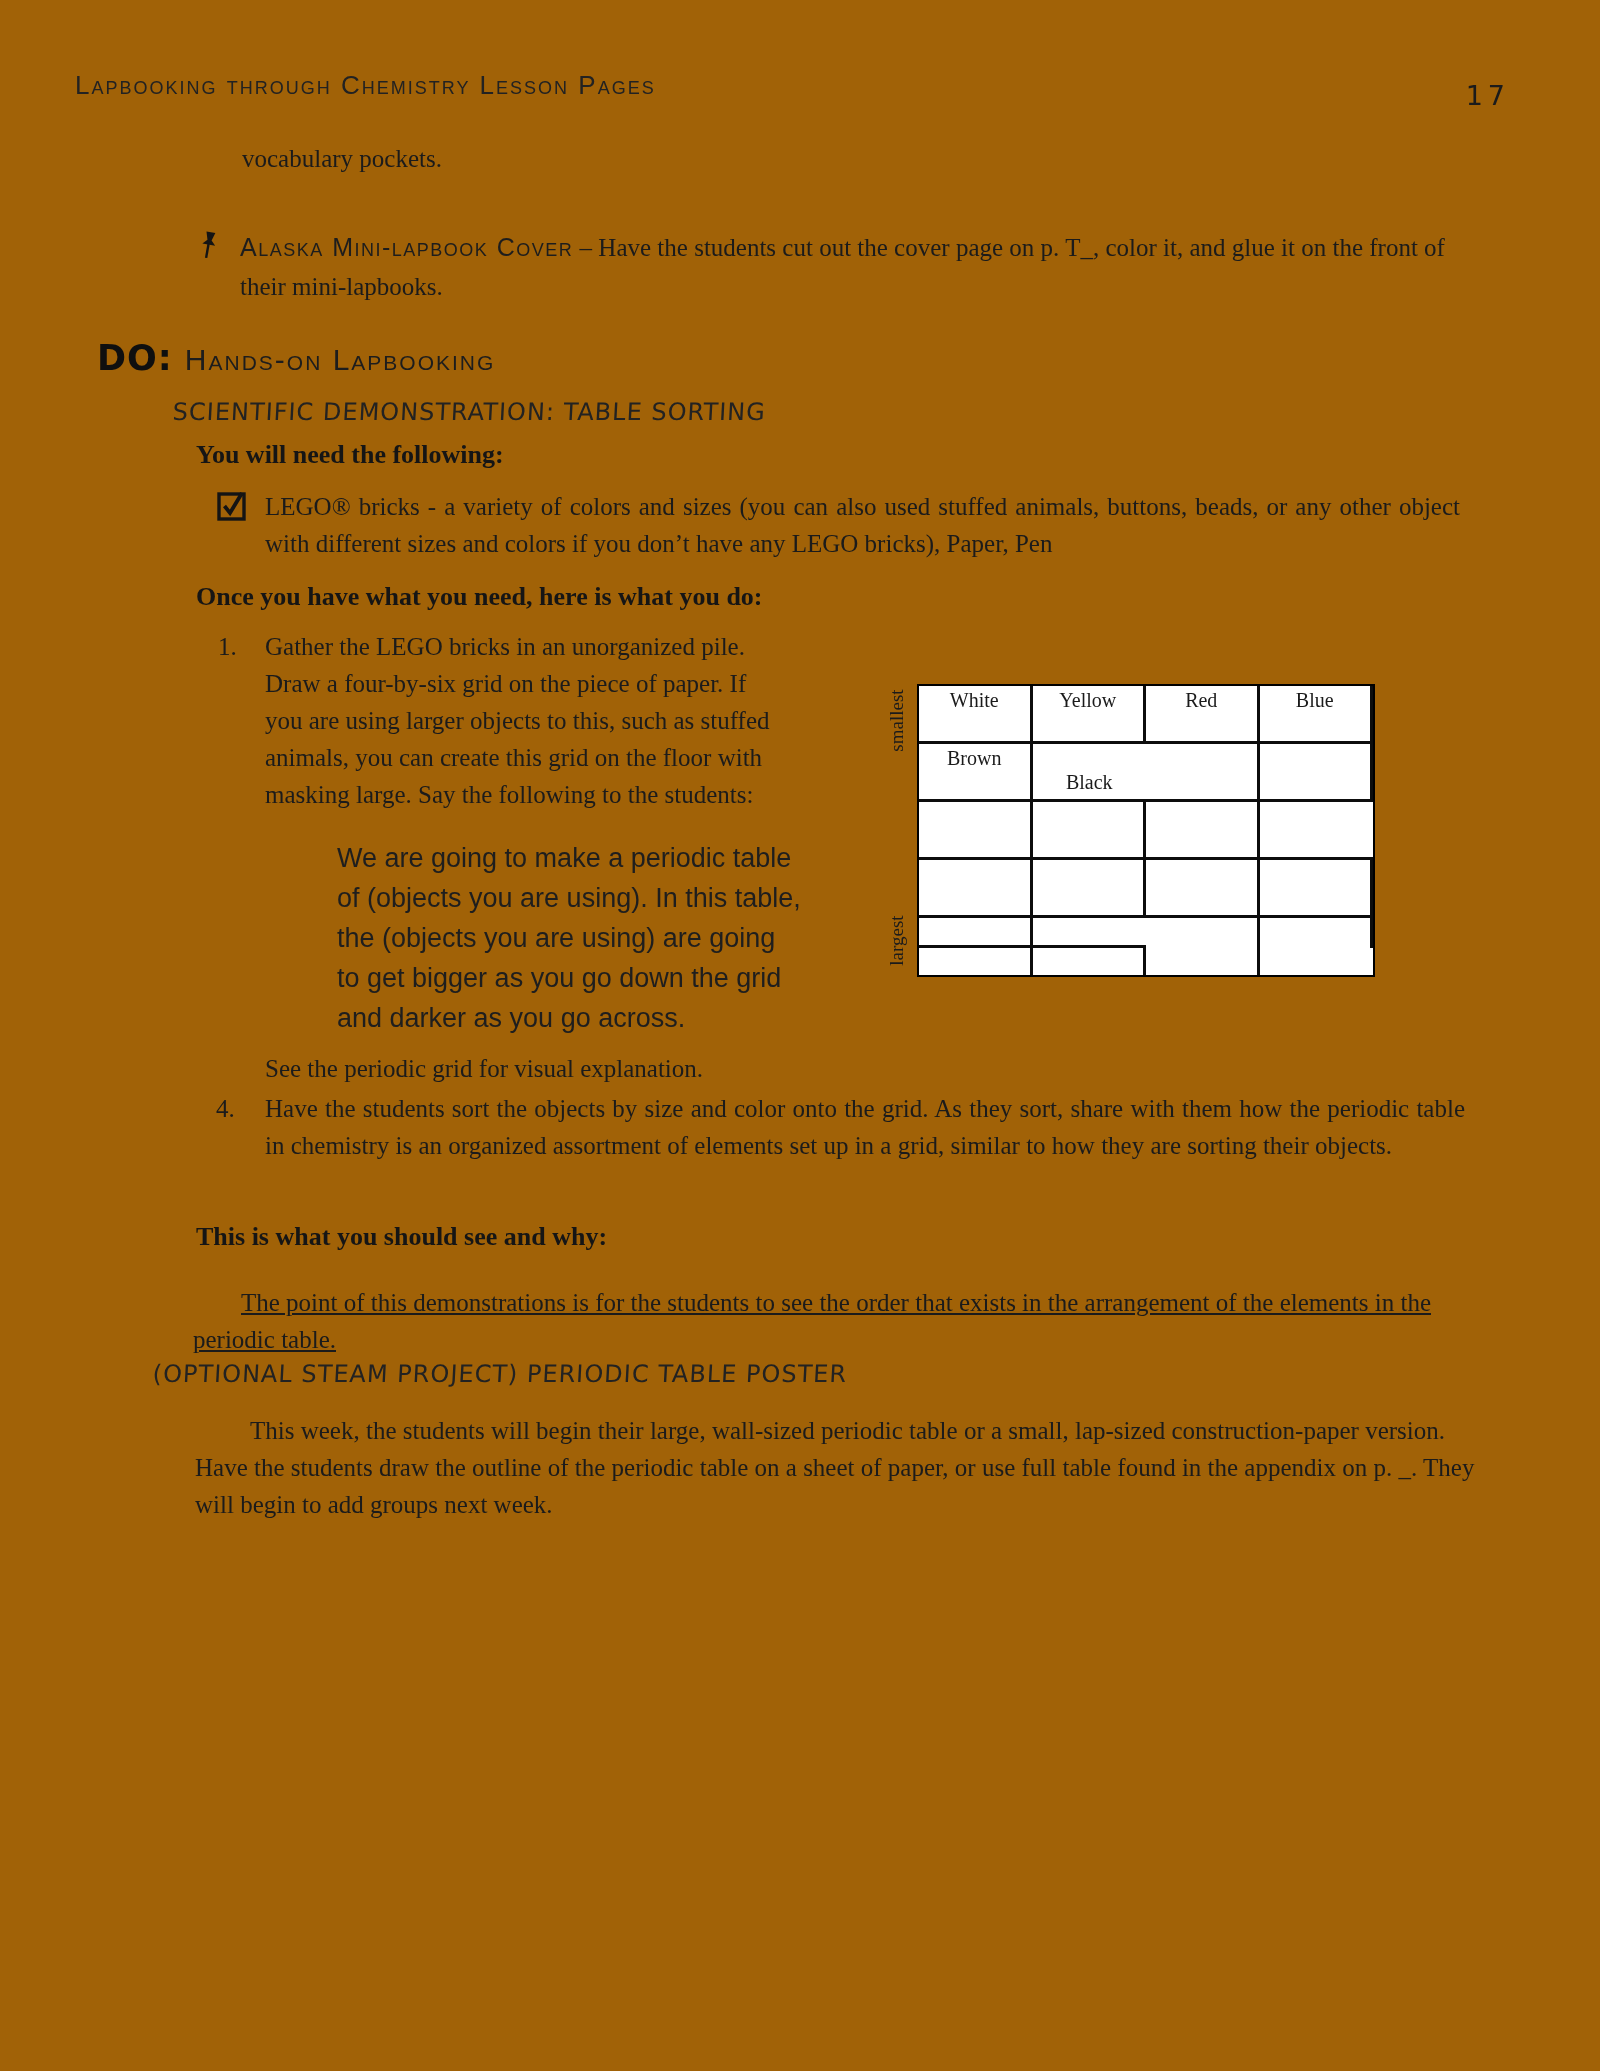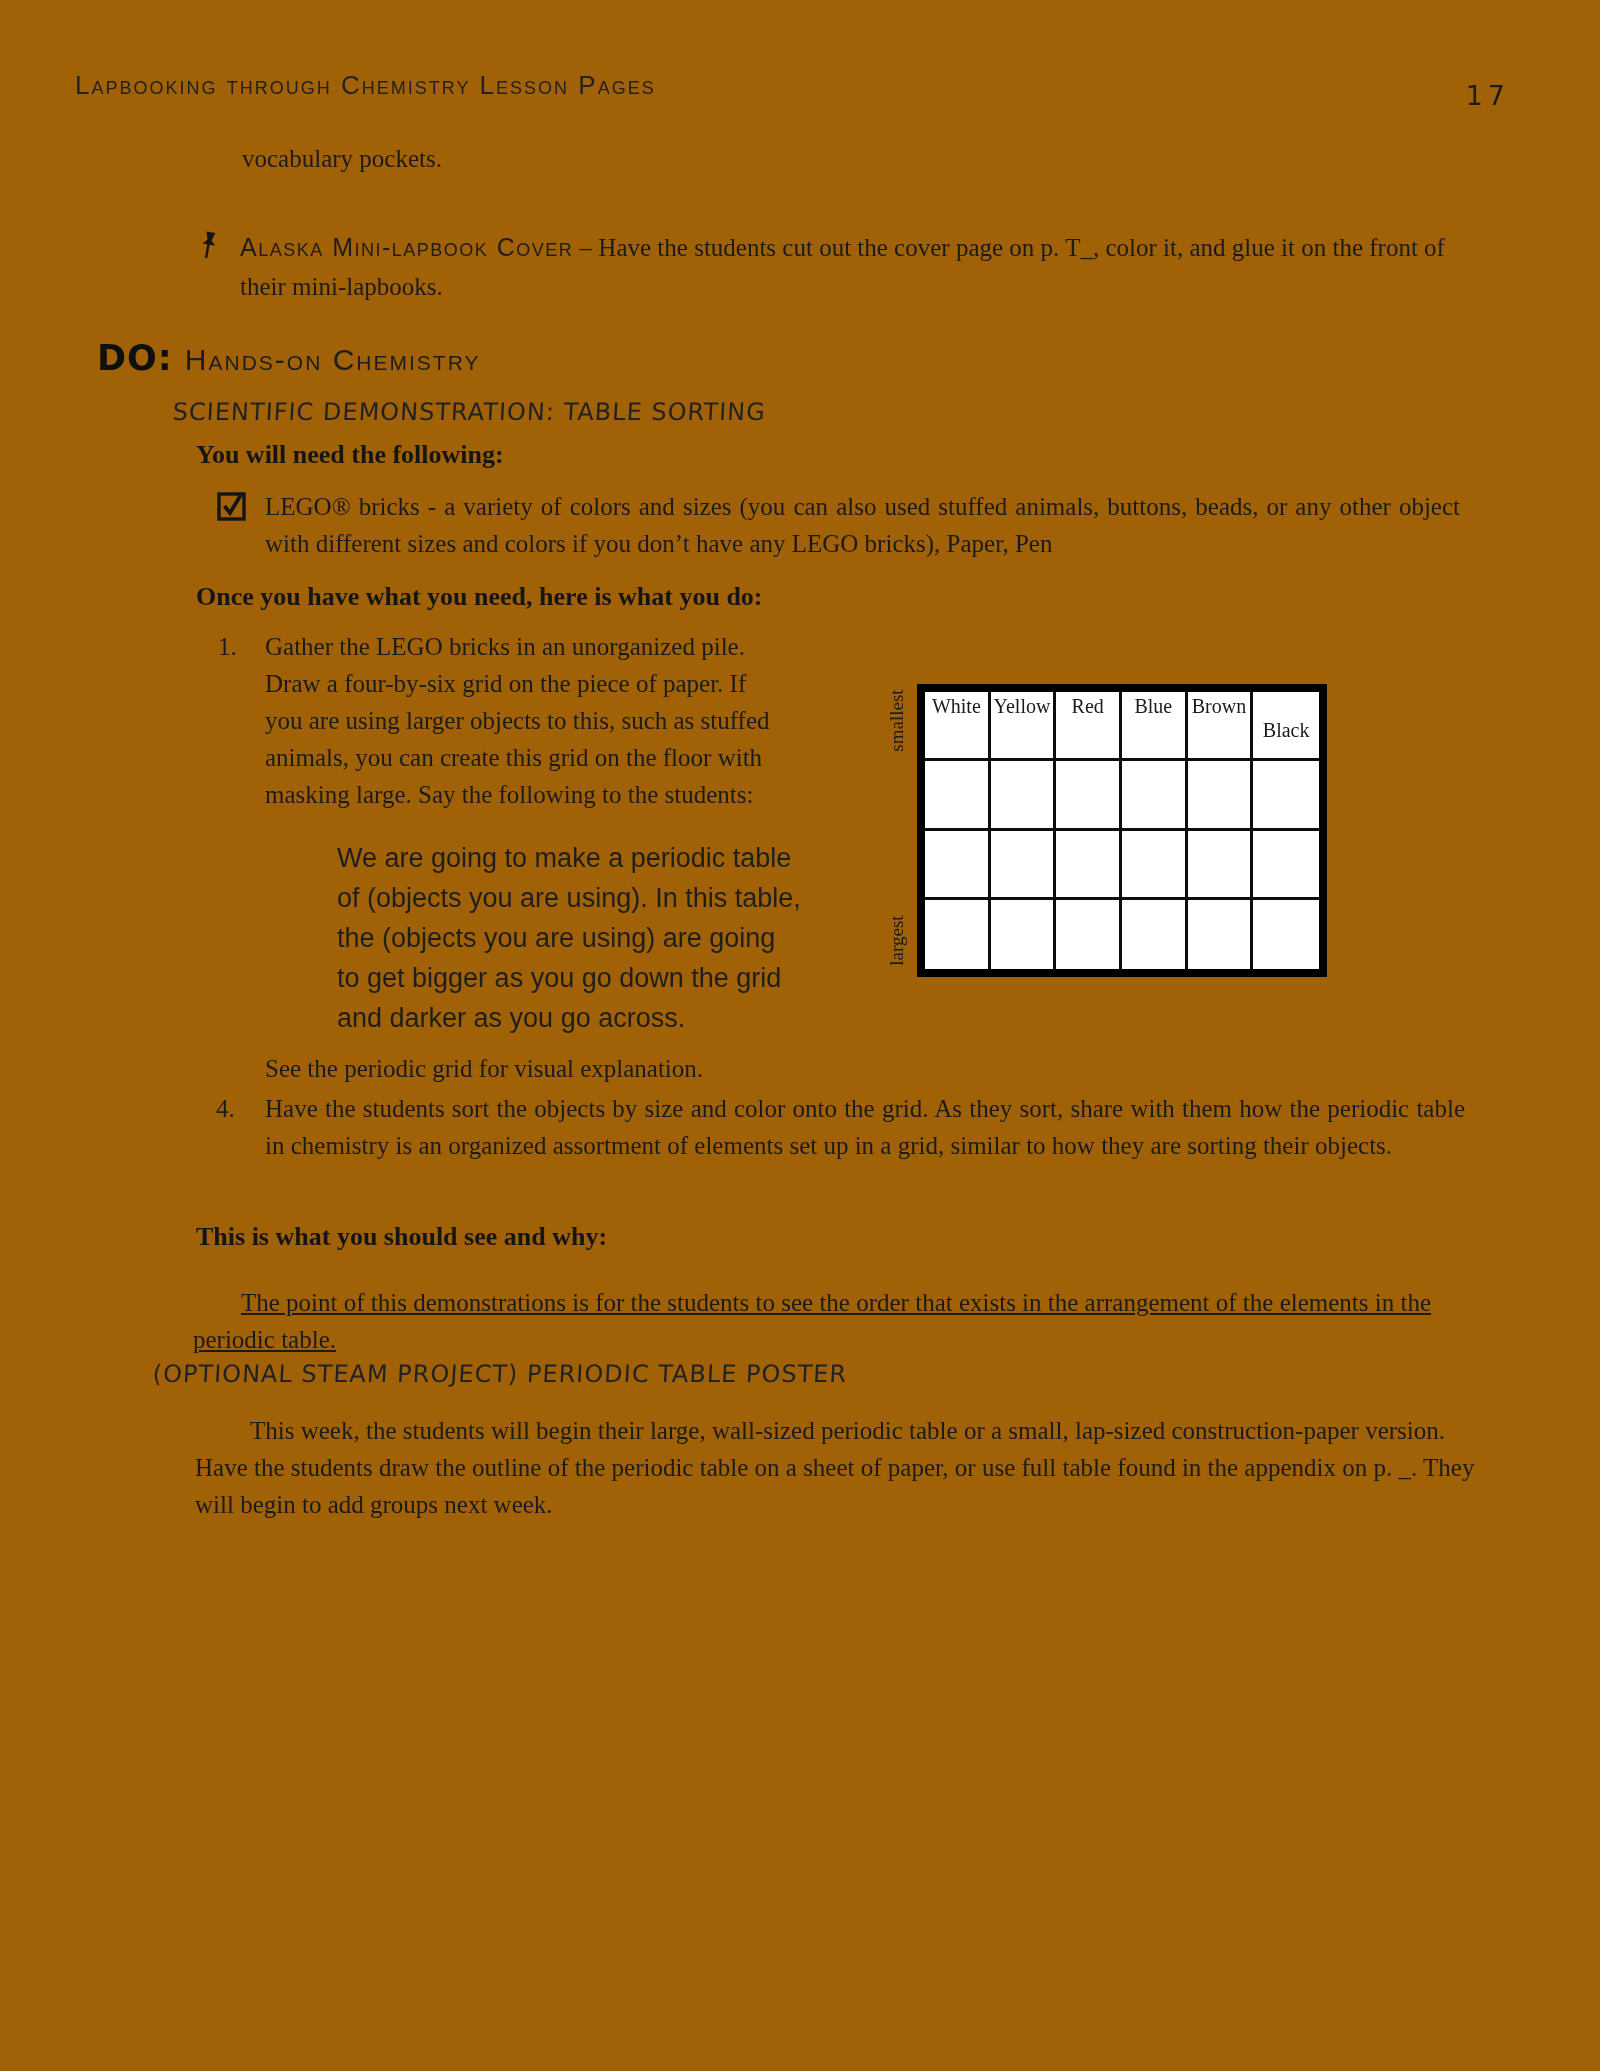--- a/index.html
+++ b/index.html
@@ -76,24 +76,24 @@
 
   .quote{
     left:337px;top:838px;width:600px;
     font-family:"Liberation Sans", sans-serif;
     font-size:27px;line-height:40px;color:#1e1e1e;
   }
   .quote div{white-space:nowrap;}
 
   
   .grid-table{
-    left:917px;top:684px;width:410px;height:293px;
-    border:8px solid #000000;
+    left:917px;top:684px;width:458px;height:293px;
+    border:2px solid #000000;
     display:grid;
-    grid-template-columns:repeat(6,1fr);
+    grid-template-columns:repeat(4,1fr);
     grid-template-rows:repeat(4,1fr);
     box-sizing:border-box;
     background:#fff;
   }
   .gcell{
     border-right:3px solid #0d0d0d;
     border-bottom:3px solid #0d0d0d;
     font-size:20px;text-align:center;padding-top:3px;
     color:#1b1b1b;
   }
@@ -133,21 +133,21 @@
         <path d="M8 2 h9 l-2.4 8 l4.4 4.5 h-13 l4.4 -4.5 z" fill="#141414"></path>
         <rect x="11" y="14" width="2.4" height="14" fill="#141414"></rect>
       </g>
     </svg>
   </div>
   <div class="abs pin-item-text">
     <span class="caps-head">Alaska Mini-lapbook Cover</span><span> – Have the students cut out the cover page on p. T_, color it, and glue it on the front of their mini-lapbooks.</span>
   </div>
 
   <div class="abs do-line">
-    <span class="do-label">DO:</span><span class="do-title">Hands-on Chemistry</span>
+    <span class="do-label">DO:</span><span class="do-title">Hands-on Lapbooking</span>
   </div>
 
   <div class="abs handwrite hw1">SCIENTIFIC DEMONSTRATION: TABLE SORTING</div>
 
   <div class="abs serif-bold need-head">You will need the following:</div>
 
   <div class="abs checkbox">
     <svg width="32" height="32" viewBox="0 0 32 32">
       <rect x="3" y="5" width="25" height="25" fill="none" stroke="#141414" stroke-width="3.4"></rect>
       <path d="M8.5 17 L14 24 L26 4" stroke="#141414" stroke-width="3.8" fill="none"></path>

